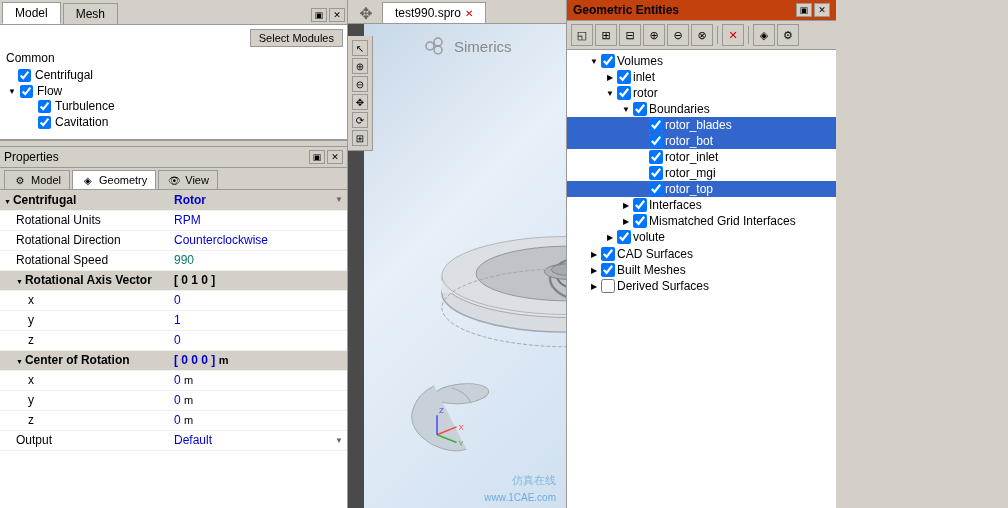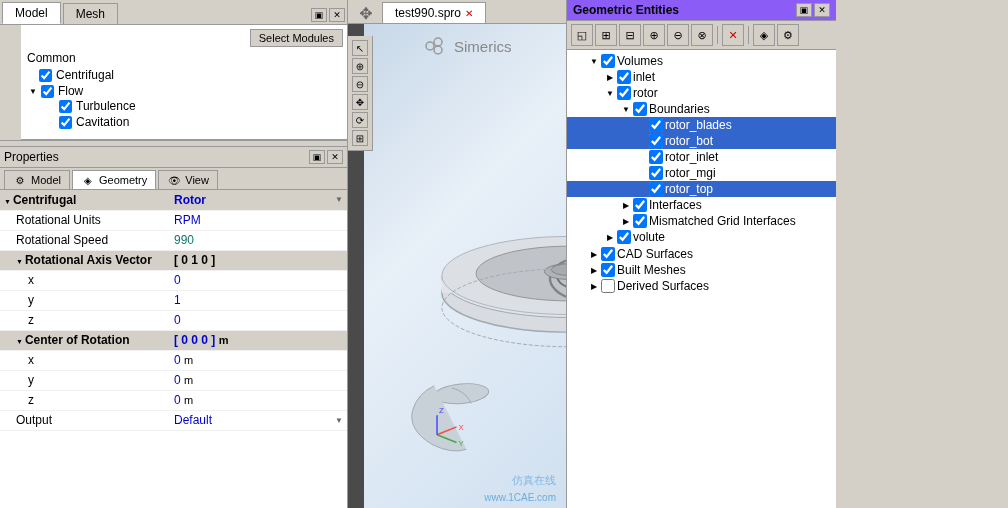--- a/index.html
+++ b/index.html
@@ -11,21 +11,21 @@
     .left-panel { width: 348px; display: flex; flex-direction: column; border-right: 1px solid #999; }
 
     
     .tab-bar { display: flex; background: #d4d0c8; border-bottom: 1px solid #999; padding: 2px 2px 0 2px; align-items: flex-end; }
     .tab { padding: 3px 12px; border: 1px solid #999; border-bottom: none; background: #d4d0c8; cursor: pointer; font-size: 12px; margin-right: 2px; }
     .tab.active { background: #fff; border-bottom: 1px solid #fff; z-index: 1; }
     .tab-controls { margin-left: auto; display: flex; gap: 2px; padding-bottom: 2px; }
     .tab-control-btn { width: 16px; height: 14px; background: #d4d0c8; border: 1px solid #999; font-size: 9px; display: flex; align-items: center; justify-content: center; cursor: pointer; }
 
     
-    .module-panel { background: #fff; border-bottom: 1px solid #999; padding: 4px; margin-left: 21px; }
+    .module-panel { background: #fff; border-bottom: 1px solid #999; padding: 4px; }
     .select-modules-btn { float: right; padding: 2px 8px; background: #d4d0c8; border: 1px solid #999; font-size: 11px; cursor: pointer; }
     .common-section { padding: 4px 2px; }
     .section-label { font-size: 12px; font-weight: normal; color: #000; margin-bottom: 2px; }
     .checkbox-item { display: flex; align-items: center; gap: 4px; padding: 1px 0 1px 12px; }
     .checkbox-item input[type=checkbox] { width: 13px; height: 13px; }
     .tree-item { padding: 1px 0; }
     .tree-item-header { display: flex; align-items: center; gap: 4px; }
     .triangle { font-size: 8px; cursor: pointer; }
 
     
@@ -63,21 +63,21 @@
     .viewport { flex: 1; background: linear-gradient(135deg, #c8d8e8 0%, #e8f0f8 40%, #d0e0f0 100%); position: relative; overflow: hidden; margin-left: 16px; }
     .simerics-logo { position: absolute; top: 10px; left: 60px; font-size: 16px; color: #666; display: flex; align-items: center; gap: 6px; }
     .watermark { position: absolute; bottom: 20px; right: 10px; color: rgba(0,120,200,0.4); font-size: 11px; text-align: right; }
     .watermark2 { position: absolute; bottom: 5px; right: 10px; color: rgba(0,120,200,0.5); font-size: 10px; }
 
     
     .model-3d { position: absolute; top: 20px; left: 30px; width: 340px; height: 420px; }
 
     
     .right-panel { width: 270px; display: flex; flex-direction: column; border-left: 1px solid #999; background: #d4d0c8; }
-    .right-header { display: flex; align-items: center; justify-content: space-between; padding: 3px 6px; background: #8b5cf6; border-bottom: 1px solid #999; text-align: center; }
+    .right-header { display: flex; align-items: center; justify-content: space-between; padding: 3px 6px; background: #c2410c; border-bottom: 1px solid #999; text-align: center; }
     .right-title { font-size: 12px; font-weight: bold; }
     .right-controls { display: flex; gap: 2px; }
     .right-toolbar { display: flex; padding: 3px 4px; gap: 2px; border-bottom: 1px solid #999; background: #d4d0c8; flex-wrap: wrap; }
     .toolbar-btn { width: 22px; height: 22px; background: #d4d0c8; border: 1px solid #999; display: flex; align-items: center; justify-content: center; font-size: 11px; cursor: pointer; }
     .toolbar-separator { width: 1px; background: #999; margin: 2px 2px; }
     .right-content { flex: 1; background: #fff; overflow-y: auto; }
     .tree-container { padding: 2px 0; }
     .tree-node { padding: 1px 0; }
     .tree-node-row { display: flex; align-items: center; padding: 1px 4px; cursor: pointer; }
     .tree-node-row.selected { background: #3366cc; color: #fff; }
@@ -170,20 +170,24 @@
                   <span style="color:#0000cc;">Rotor</span>
                   <span class="dropdown-arrow">▼</span>
                 </div>
               </td>
             </tr>
             <tr>
               <td class="indent-1">Rotational Units</td>
               <td style="color:#0000cc;">RPM</td>
             </tr>
             <tr>
+              <td class="indent-1">Rotational Direction</td>
+              <td style="color:#0000cc;">Counterclockwise</td>
+            </tr>
+            <tr>
               <td class="indent-1">Rotational Speed</td>
               <td style="color:#0f766e;">990</td>
             </tr>
 
             <tr class="props-section-header">
               <td class="indent-1"><span class="triangle-sm">▼</span>Rotational Axis Vector</td>
               <td style="color:#0000cc;">[ 0 1 0 ]</td>
             </tr>
             <tr>
               <td class="indent-2">x</td>

